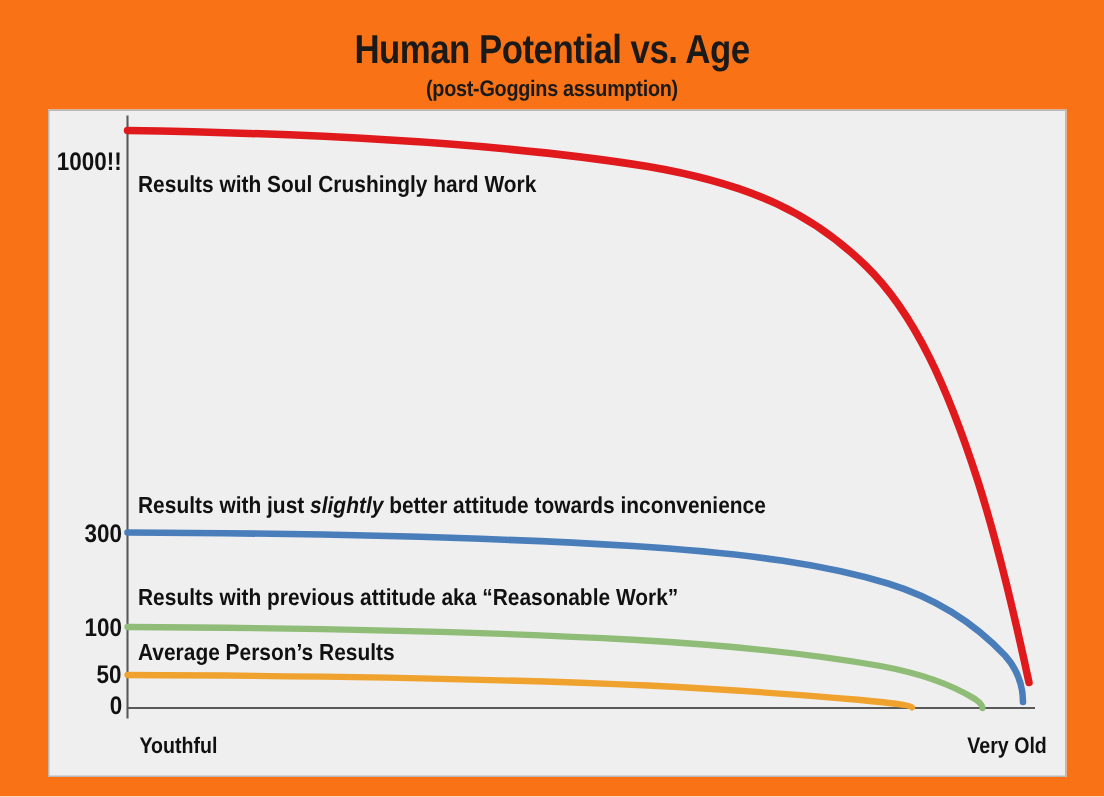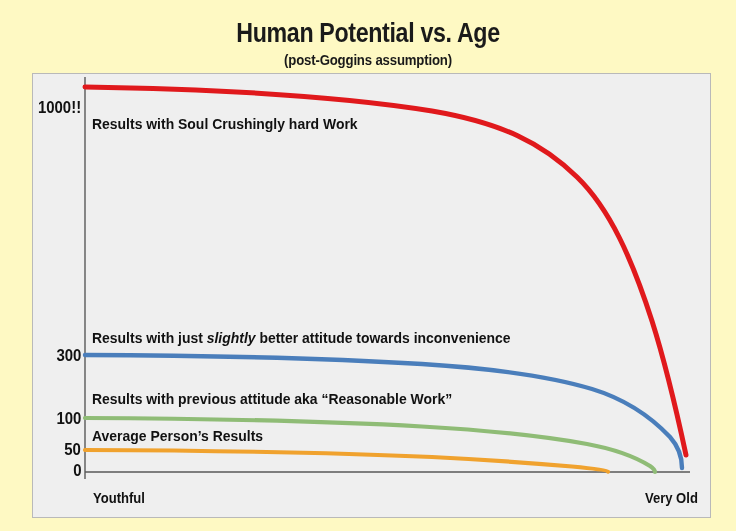--- a/index.html
+++ b/index.html
@@ -14,21 +14,21 @@
     overflow: hidden;
     font-family: "Liberation Sans", sans-serif;
     -webkit-font-smoothing: antialiased;
   }
 
   #canvas {
     position: absolute;
     left: 0; top: 0;
     width: 736px;
     height: 531px;
-    background: #fef9c3;
+    background: #f97316;
   }
 
   
   .title-block {
     position: absolute;
     left: 0;
     top: 18px;
     width: 736px;
     text-align: center;
   }

